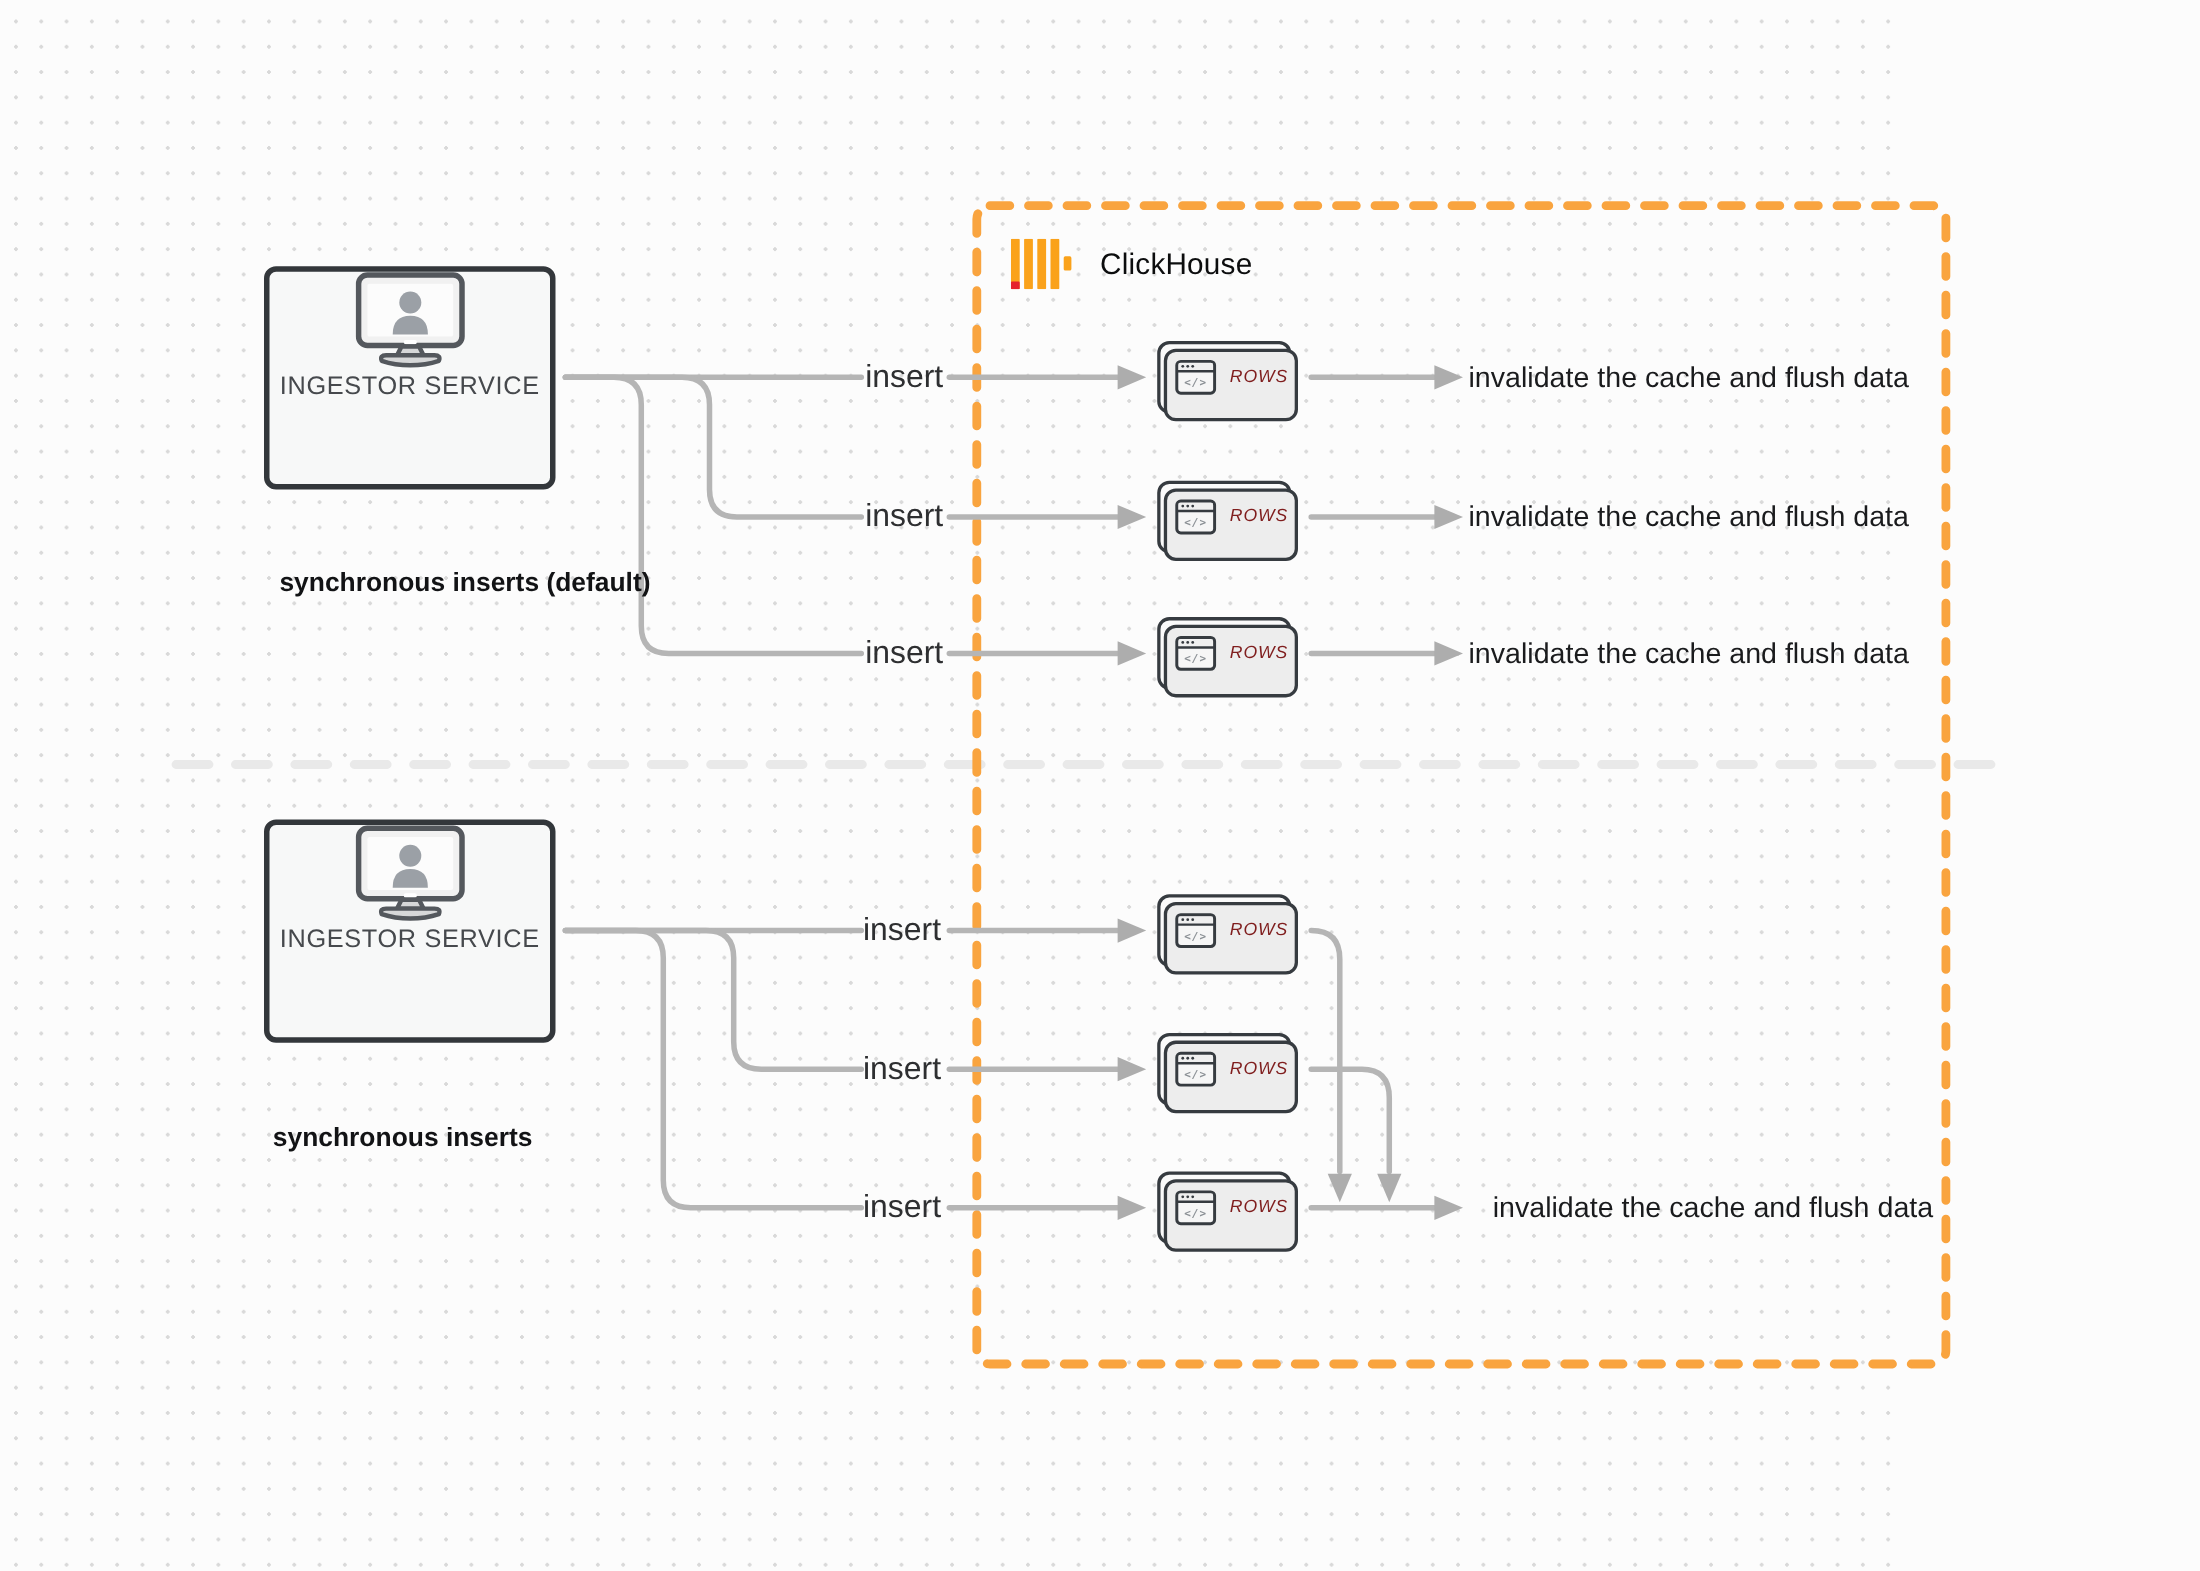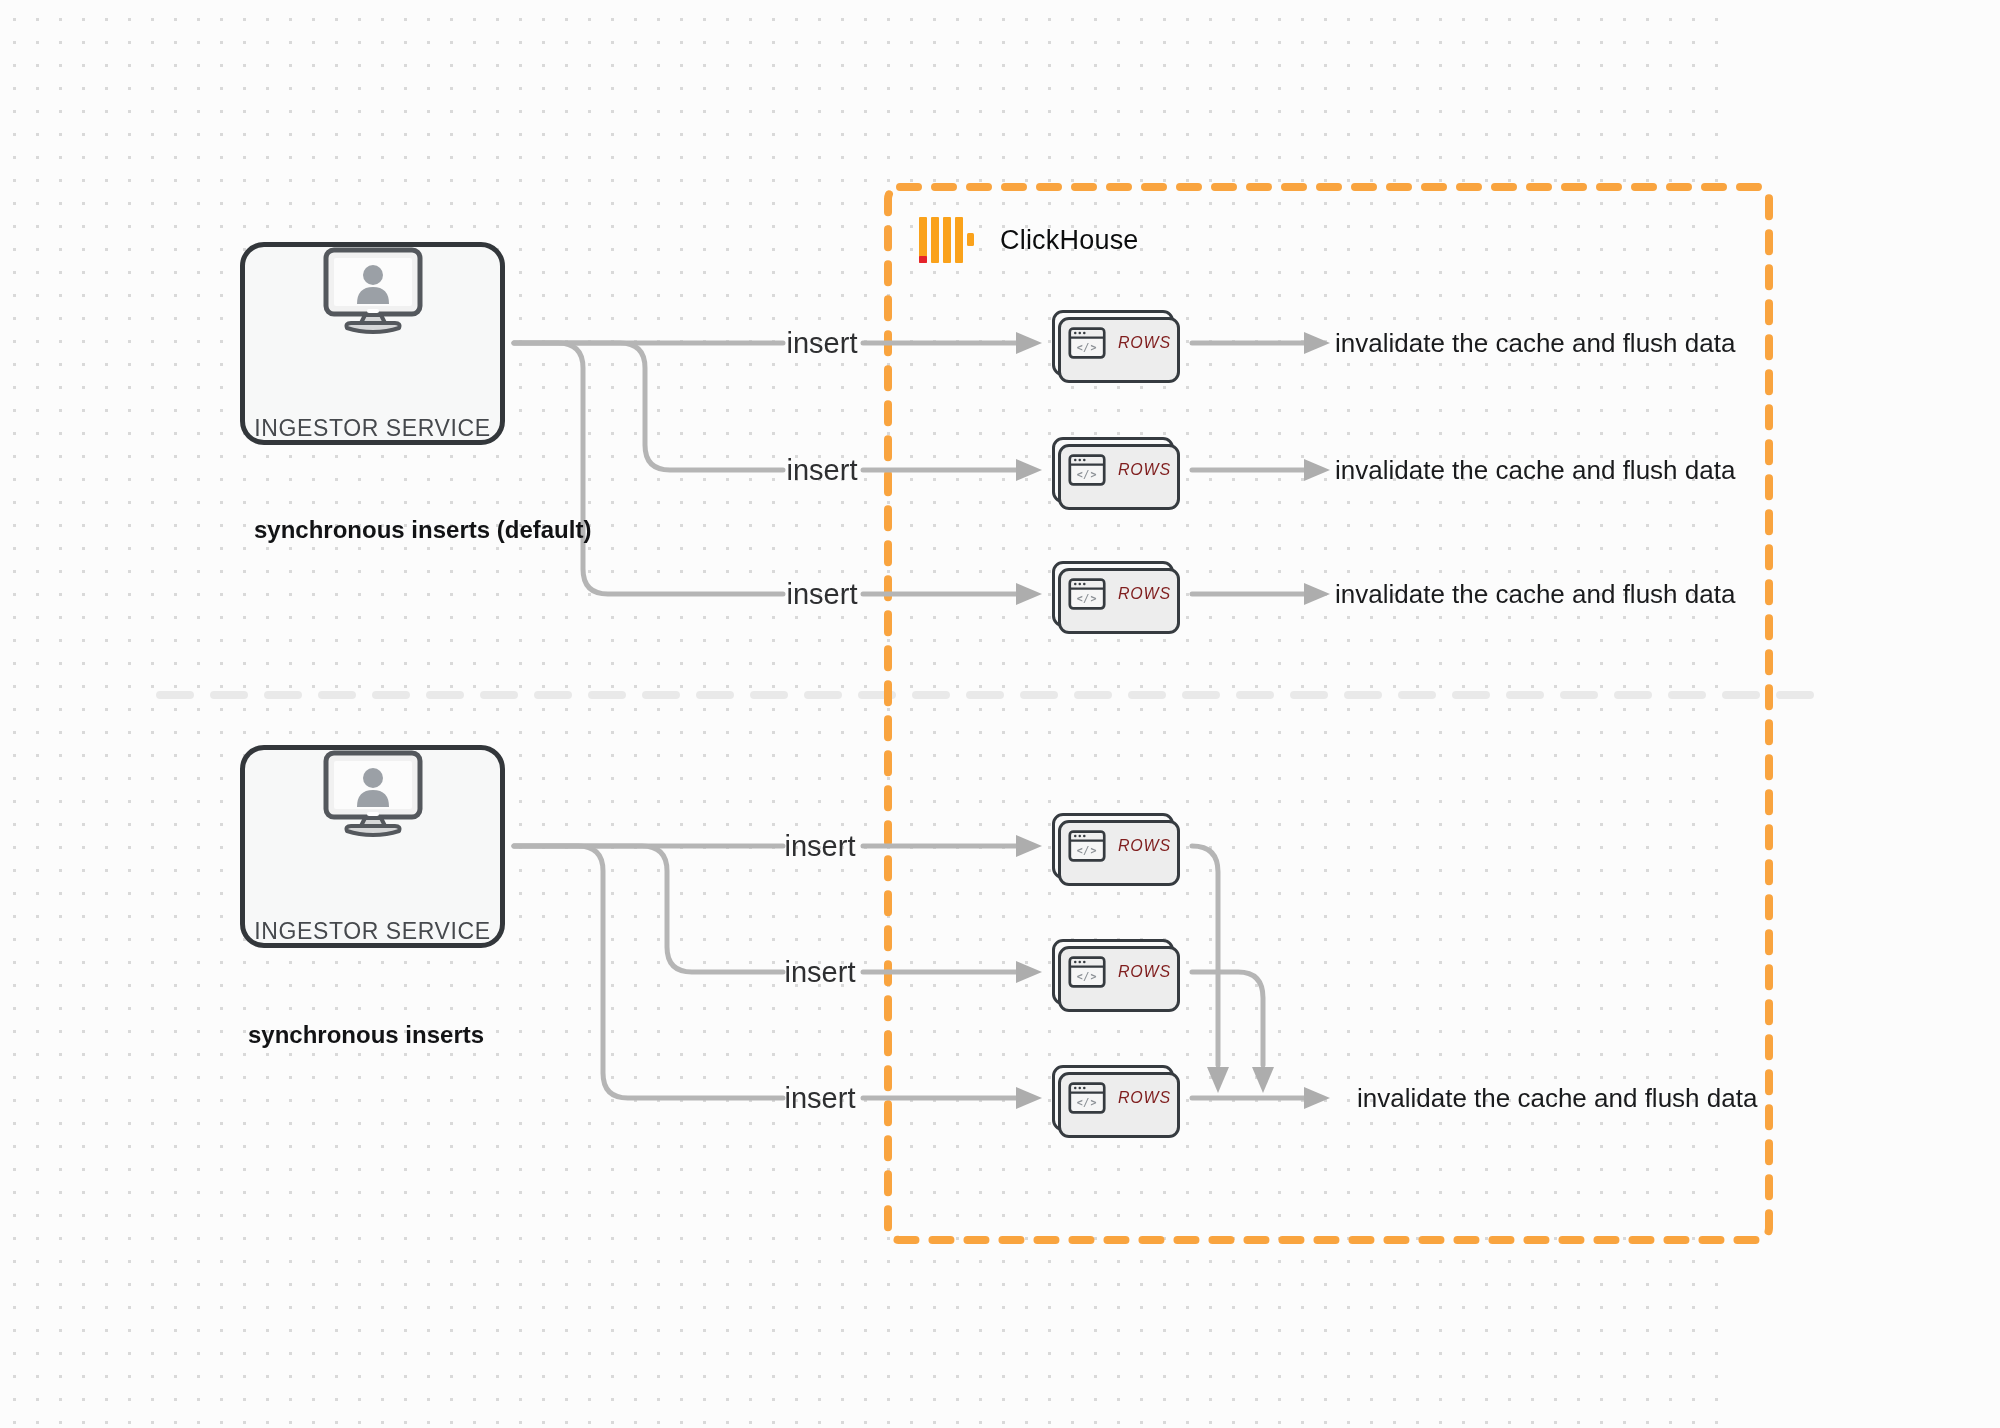--- a/index.html
+++ b/index.html
@@ -24,22 +24,22 @@
 
   
   .conn{stroke:var(--connector);stroke-width:5;fill:none;stroke-linecap:round;}
   .arrow{fill:var(--arrow);stroke:none;}
   .ch-rect{stroke:var(--accent);stroke-width:8;fill:none;stroke-linecap:round;stroke-dasharray:18 17;}
   .divider-line{stroke:var(--divider);stroke-width:8;stroke-linecap:round;stroke-dasharray:30 24;fill:none;}
 
   
   .ingestor{
     position:absolute;left:240px;width:265px;height:203px;z-index:2;
-    background:#f7f8f8;border:5px solid #33373B;border-radius:24px;
-    display:flex;flex-direction:column;align-items:center;justify-content:space-between;gap:4px;
+    background:#f7f8f8;border:5px solid #33373B;border-radius:11px;
+    display:flex;flex-direction:column;align-items:center;justify-content:flex-start;gap:4px;
   }
   .ingestor .svc-label{
     font-size:23px;color:#46494D;letter-spacing:.6px;line-height:1;
   }
 
   .caption{
     position:absolute;z-index:2;font-weight:700;font-size:24px;color:#121315;
     transform:translateY(-50%);white-space:nowrap;
   }
 

